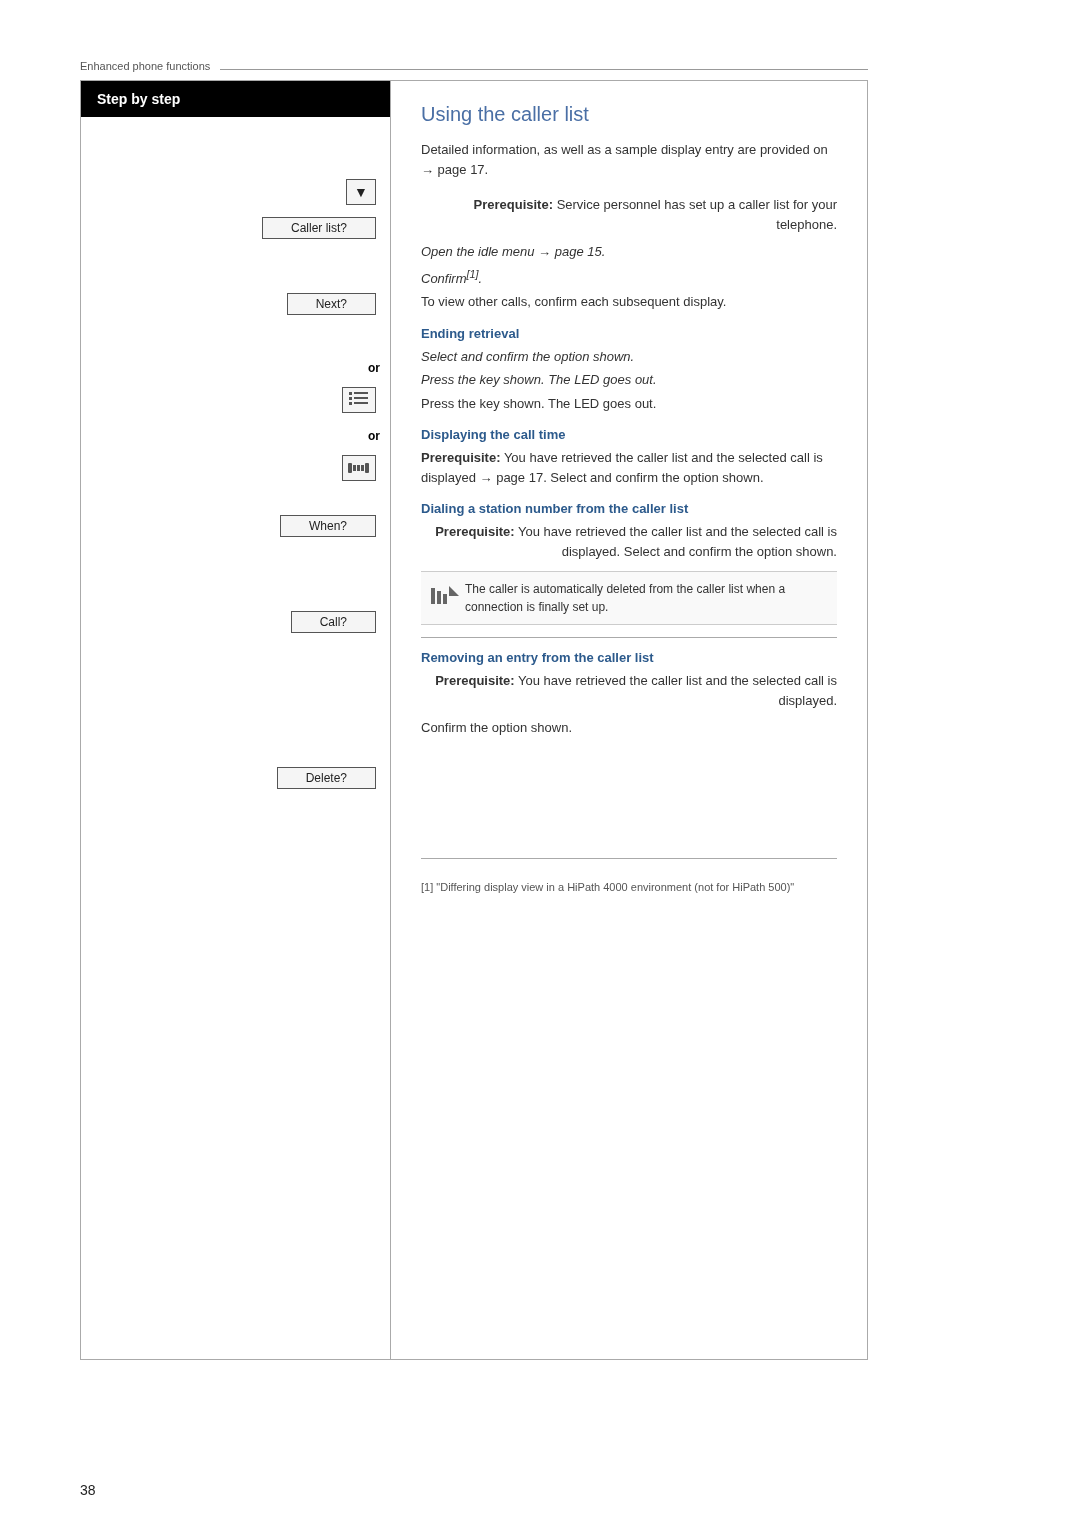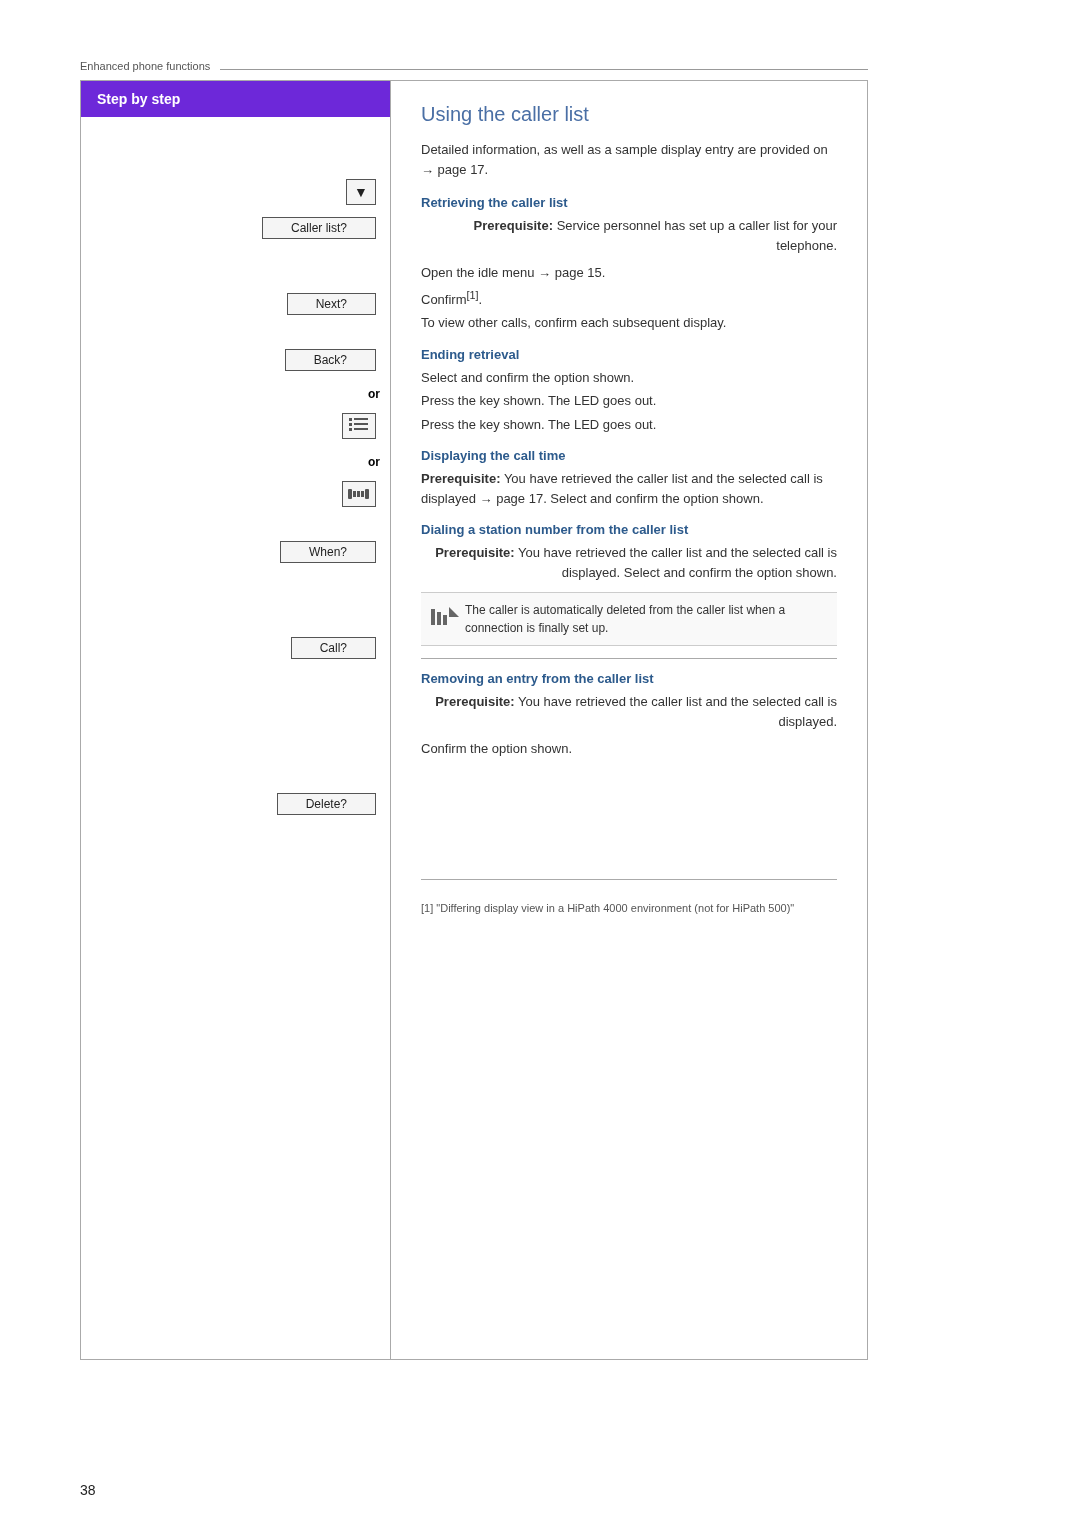--- a/index.html
+++ b/index.html
@@ -51,21 +51,21 @@
     .left-col {
       width: 310px;
       min-width: 310px;
       border-right: 1px solid #aaa;
       padding: 0;
       display: flex;
       flex-direction: column;
     }
 
     .step-by-step-header {
-      background: #6d28d9;
+      background: #000000;
       color: #fff;
       font-size: 14px;
       padding: 10px 16px;
       font-weight: bold;
     }
 
     .key-box {
       border: 1px solid #555;
       background: #f5f5f5;
       padding: 3px 28px;
@@ -208,21 +208,21 @@
       height: 26px;
       border: 1px solid #555;
       background: #f5f5f5;
       display: inline-flex;
       align-items: center;
       justify-content: center;
       font-size: 13px;
     }
     .mt-10 { margin-top: 10px; }
     .mt-14 { margin-top: 14px; }
-    .mb-4 { margin-bottom: 4px; }
+    .mb-4 { margin-bottom: 4px; font-style: italic; }
     .mb-8 { margin-bottom: 8px; text-align: right; }
 
     .left-col-inner {
       display: flex;
       flex-direction: column;
       padding: 12px 0 12px 0;
       height: 100%;
     }
 
     .left-item {
@@ -261,23 +261,20 @@
         </div>
 
         <div style="height: 50px;"></div>
 
         <div class="left-item">
           <div class="key-box">Next?</div>
         </div>
 
         <div style="height: 30px;"></div>
 
-        <div class="left-item">
-          <div class="key-box">Back?</div>
-        </div>
 
         <div class="key-or">or</div>
 
         <div class="left-item">
           <div class="list-key">
             <svg width="20" height="16" viewBox="0 0 20 16">
               <rect x="0" y="0" width="3" height="3" fill="#555"></rect>
               <rect x="5" y="0" width="14" height="2" fill="#555"></rect>
               <rect x="0" y="5" width="3" height="3" fill="#555"></rect>
               <rect x="5" y="5" width="14" height="2" fill="#555"></rect>
@@ -324,23 +321,20 @@
 
     <div class="right-col">
 
       <h1 class="section-title">Using the caller list</h1>
 
       <p class="intro-text">
         <span>Detailed information, as well as a sample display entry are provided on → page 17.</span>
       </p>
 
       <div class="content-block">
-        <div class="subsection-title">
-          <span>Retrieving the caller list</span>
-        </div>
         <p class="content-text mb-8">
           <span class="bold-label">Prerequisite:</span>
           <span> Service personnel has set up a caller list for your telephone.</span>
         </p>
         <p class="content-text mb-4">Open the idle menu → page 15.</p>
         <p class="content-text mb-4">Confirm<sup>[1]</sup>.</p>
         <p class="content-text">To view other calls, confirm each subsequent display.</p>
       </div>
 
       <div class="content-block mt-14">

